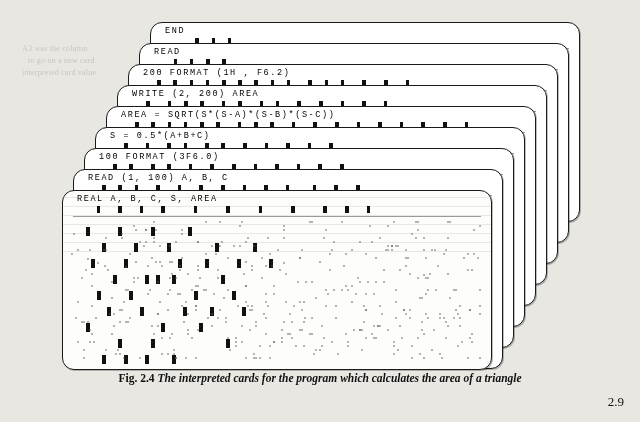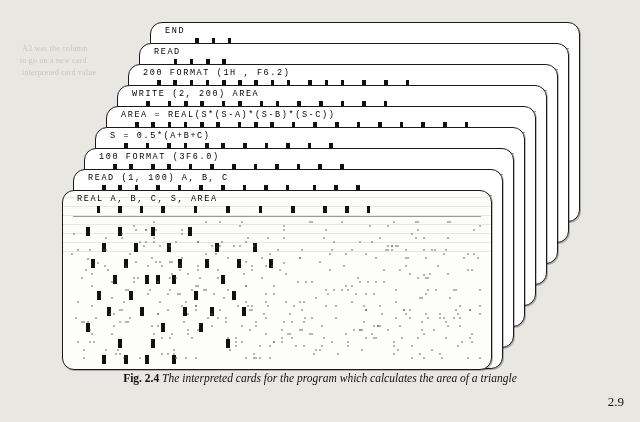--- a/index.html
+++ b/index.html
@@ -19,21 +19,21 @@
   .bleed {
     position: absolute;
     color: rgba(120,120,120,0.30);
     font-family: "Liberation Serif", serif;
     font-size: 8px;
     letter-spacing: 0.2px;
     white-space: nowrap;
     pointer-events: none;
   }
   .bleed.b1 { left: 22px;  top: 44px;  }
-  .bleed.b2 { left: 20px;  top: 56px;  }
+  .bleed.b2 { left: 28px;  top: 56px;  }
   .bleed.b3 { left: 22px;  top: 68px;  }
   .bleed.b4 { left: 120px; top: 188px; }
   .bleed.b5 { left: 120px; top: 205px; }
   .bleed.b6 { left: 260px; top: 236px; }
 
   #cards {
     position: absolute;
     left: 0;
     top: 0;
     width: 640px;
@@ -112,21 +112,21 @@
     text-align: center;
     font-size: 11.5px;
     color: #111;
   }
   .caption .num {
     font-style: normal;
     font-weight: bold;
   }
   .caption .txt {
     font-style: italic;
-    font-weight: normal;
+    font-weight: bold;
     text-align: right;
   }
   .pagenum {
     position: absolute;
     right: 16px;
     bottom: 12px;
     font-size: 13px;
     color: #111;
   }
 </style>
@@ -194,21 +194,21 @@
         <div class="punch" style="left: 145.8px;"></div>
         <div class="punch" style="left: 167.4px;"></div>
         <div class="punch" style="left: 189px;"></div>
         <div class="punch" style="left: 210.6px;"></div>
         <div class="punch" style="left: 232.2px;"></div>
         <div class="punch" style="left: 253.8px;"></div>
       </div>
       <div class="ruleline"></div>
     </div>
     <div class="card" style="left: 106px; top: 106px; width: 430px; height: 200px; z-index: 5;">
-      <div class="interp">AREA = REAL(S*(S-A)*(S-B)*(S-C))</div>
+      <div class="interp">AREA = SQRT(S*(S-A)*(S-B)*(S-C))</div>
       <div class="punchrow">
         <div class="punch" style="left: 16.2px;"></div>
         <div class="punch" style="left: 32.4px;"></div>
         <div class="punch" style="left: 48.6px;"></div>
         <div class="punch" style="left: 64.8px;"></div>
         <div class="punch" style="left: 81px;"></div>
         <div class="punch" style="left: 97.2px;"></div>
         <div class="punch" style="left: 118.8px;"></div>
         <div class="punch" style="left: 135px;"></div>
         <div class="punch" style="left: 151.2px;"></div>

